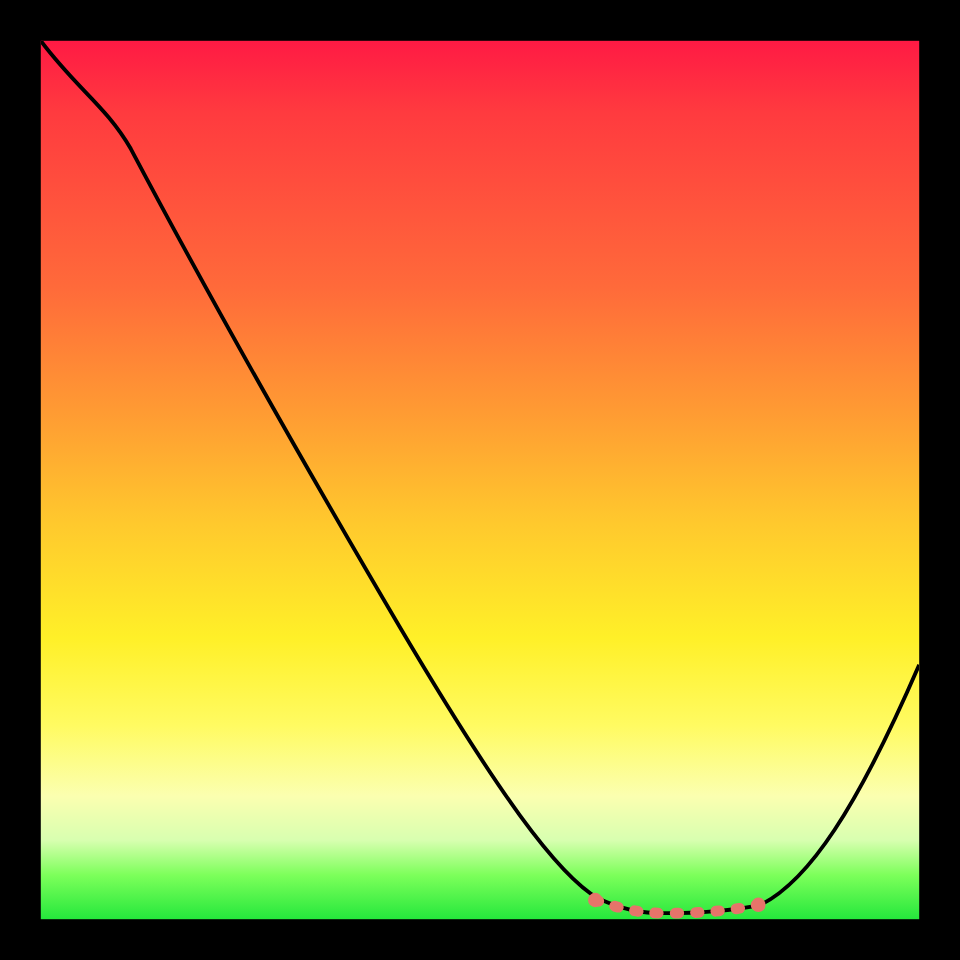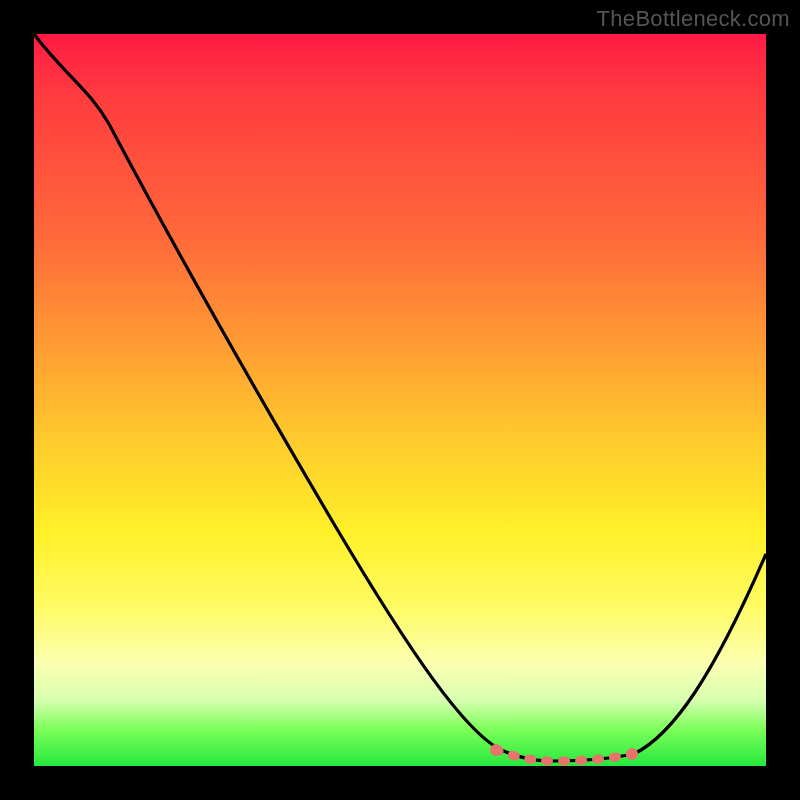--- a/index.html
+++ b/index.html
@@ -55,21 +55,20 @@
     left: 0;
     top: 0;
     width: 732px;
     height: 732px;
   }
 </style>
 </head>
 <body>
 
 <div class="frame">
-  <div class="watermark">TheBottleneck.com</div>
 
   <div class="plot-area">
     <svg class="curve" viewBox="0 0 732 732" preserveAspectRatio="none">
 
       <path d="M 0 0
                C 30 40, 55 55, 75 90
                C 120 175, 200 320, 300 490
                C 380 625, 430 695, 465 715
                C 485 724, 500 727, 520 727
                C 545 727, 570 726, 600 720

